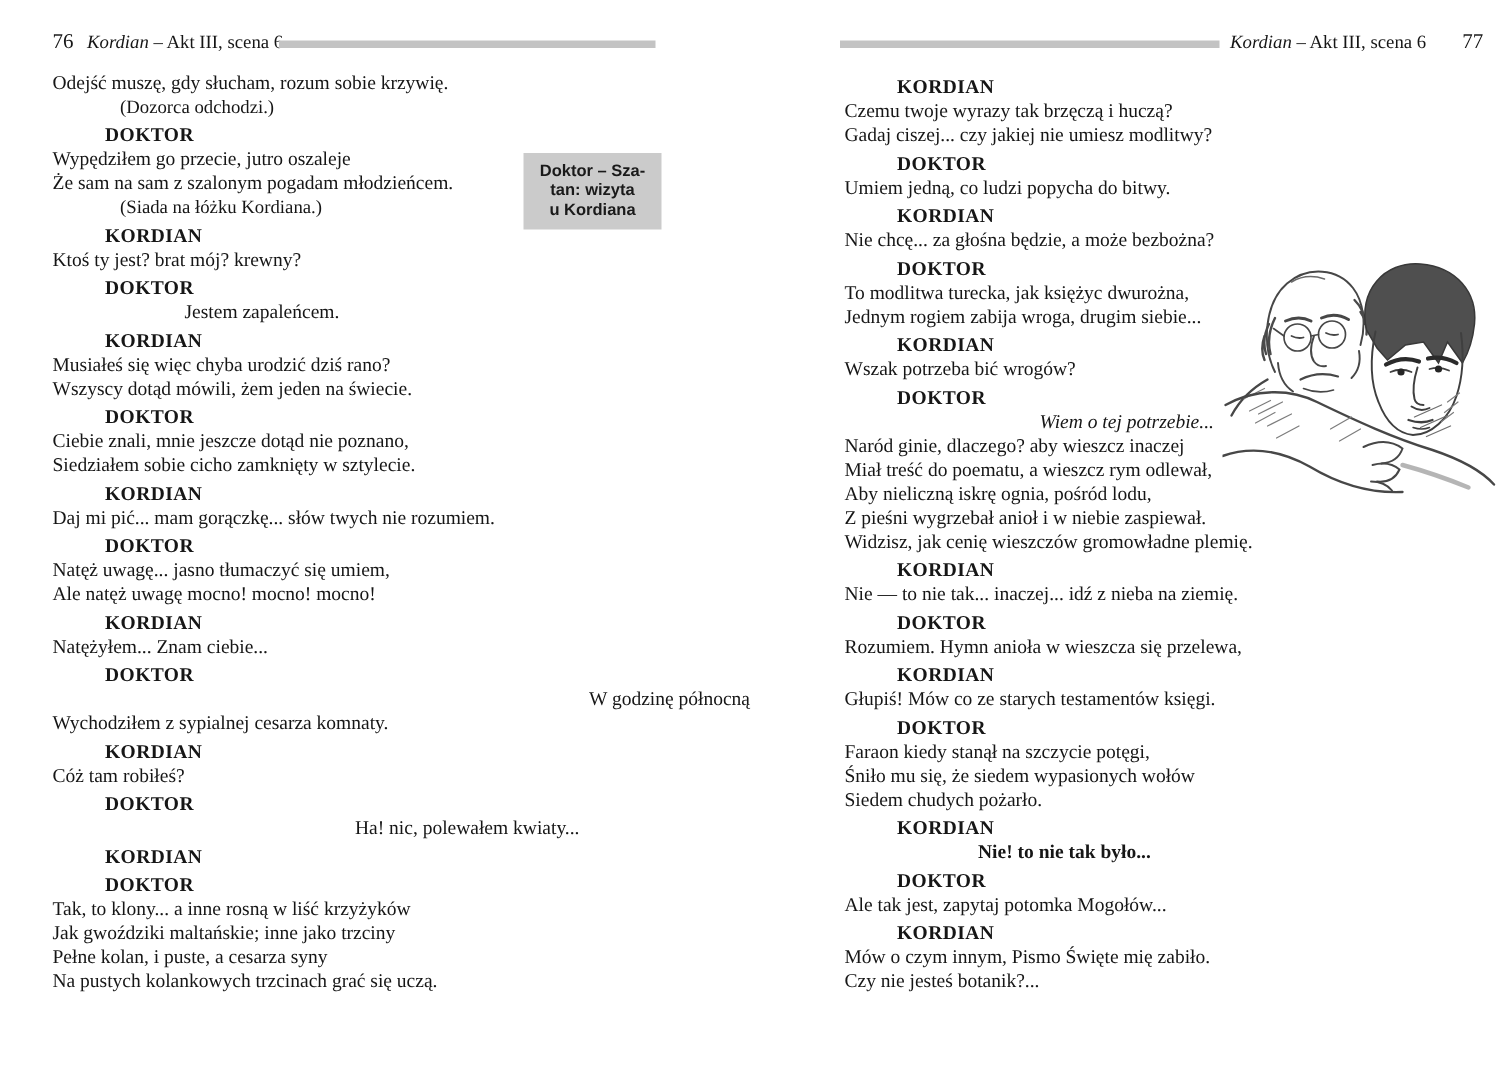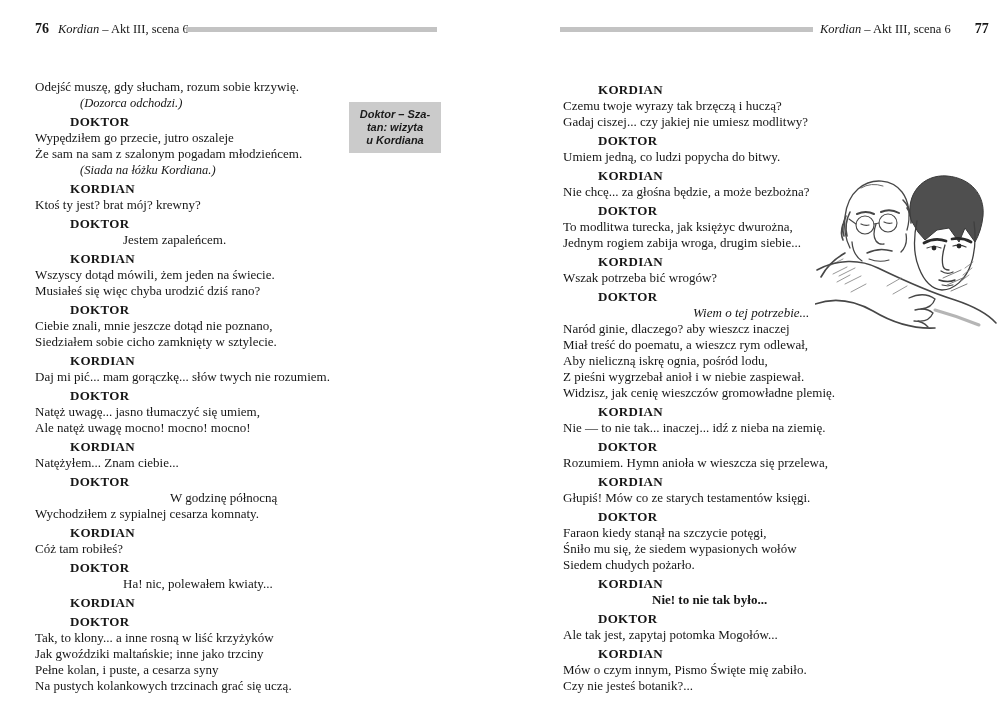--- a/index.html
+++ b/index.html
@@ -3,40 +3,40 @@
 <meta charset="utf-8">
 <style>
   html,body { margin:0; padding:0; background:#ffffff; }
   #canvas {
     position:relative; width:1000px; height:712px; background:#ffffff;
     font-family:"Liberation Serif", serif; color:#161616; overflow:hidden;
   }
   
   .header-left  { position:absolute; left:35px;  top:19px; white-space:nowrap; }
   .header-right { position:absolute; left:820px; top:19px; width:168px; text-align:right; white-space:nowrap; }
-  .pagenum   { font-weight:bold; font-size:14px; }
+  .pagenum   { font-weight:normal; font-size:14px; }
   .runtitle  { font-size:12.5px; margin-left:9px; }
   .header-right .runtitle { margin-left:0; margin-right:24px; }
   .runtitle .it { font-style:italic; }
   .rule { position:absolute; top:27px; height:5px; background:#c3c3c3; }
   .rule-left  { left:186px; width:251px; }
   .rule-right { left:560px; width:253px; }
   
-  .page-body { position:absolute; top:47px;margin-top:32px; }
+  .page-body { position:absolute; top:47px; }
   .page-body.left  { left:35px;  width:465px; }
   .page-body.right { left:563px; width:420px; }
   .vline   { font-size:13px; line-height:16px; white-space:nowrap; }
-  .stage   { font-size:12.5px; line-height:16px; font-style:italic; padding-left:45px; white-space:nowrap; }
+  .stage   { font-size:12.5px; line-height:16px; padding-left:45px; white-space:nowrap; }
   .speaker { font-size:13px; line-height:16px; font-weight:bold; padding-left:35px; margin-top:3px; letter-spacing:.3px; white-space:nowrap; }
   
   .margin-note {
     position:absolute; left:349px; top:102px; width:92px; box-sizing:border-box;
     background:#cbcbcb; padding:6px 2px; text-align:center;
     font-family:"Liberation Sans", sans-serif; font-weight:bold;
-    font-size:11px; line-height:13px; color:#1a1a1a;font-style:italic;
+    font-size:11px; line-height:13px; color:#1a1a1a;
   }
   
   .illustration { position:absolute; left:815px; top:158px; width:185px; height:172px; }
 </style>
 </head>
 <body>
 
 <div id="canvas">
 
   <div class="header-left">
@@ -54,39 +54,39 @@
       <div class="stage">(Dozorca odchodzi.)</div>
       <div class="speaker">DOKTOR</div>
       <div class="vline">Wypędziłem go przecie, jutro oszaleje</div>
       <div class="vline">Że sam na sam z szalonym pogadam młodzieńcem.</div>
       <div class="stage">(Siada na łóżku Kordiana.)</div>
       <div class="speaker">KORDIAN</div>
       <div class="vline">Ktoś ty jest? brat mój? krewny?</div>
       <div class="speaker">DOKTOR</div>
       <div class="vline" style="padding-left: 88px;">Jestem zapaleńcem.</div>
       <div class="speaker">KORDIAN</div>
+      <div class="vline">Musiałeś się więc chyba urodzić dziś rano?</div>
       <div class="vline">Wszyscy dotąd mówili, żem jeden na świecie.</div>
-      <div class="vline">Musiałeś się więc chyba urodzić dziś rano?</div>
       <div class="speaker">DOKTOR</div>
       <div class="vline">Ciebie znali, mnie jeszcze dotąd nie poznano,</div>
       <div class="vline">Siedziałem sobie cicho zamknięty w sztylecie.</div>
       <div class="speaker">KORDIAN</div>
       <div class="vline">Daj mi pić... mam gorączkę... słów twych nie rozumiem.</div>
       <div class="speaker">DOKTOR</div>
       <div class="vline">Natęż uwagę... jasno tłumaczyć się umiem,</div>
       <div class="vline">Ale natęż uwagę mocno! mocno! mocno!</div>
       <div class="speaker">KORDIAN</div>
       <div class="vline">Natężyłem... Znam ciebie...</div>
       <div class="speaker">DOKTOR</div>
-      <div class="vline" style="padding-left: 135px;">W godzinę północną</div>
+      <div class="vline" style="padding-left: 135px; text-align: right;">W godzinę północną</div>
       <div class="vline">Wychodziłem z sypialnej cesarza komnaty.</div>
       <div class="speaker">KORDIAN</div>
       <div class="vline">Cóż tam robiłeś?</div>
       <div class="speaker">DOKTOR</div>
-      <div class="vline" style="padding-left: 88px;">Ha! nic, polewałem kwiaty...</div>
+      <div class="vline" style="padding-left: 88px; text-align: center;">Ha! nic, polewałem kwiaty...</div>
       <div class="speaker">KORDIAN</div>
       <div class="speaker">DOKTOR</div>
       <div class="vline">Tak, to klony... a inne rosną w liść krzyżyków</div>
       <div class="vline">Jak gwoździki maltańskie; inne jako trzciny</div>
       <div class="vline">Pełne kolan, i puste, a cesarza syny</div>
       <div class="vline">Na pustych kolankowych trzcinach grać się uczą.</div>
     </div>
 
   <div class="page-body right">
       <div class="speaker">KORDIAN</div>

